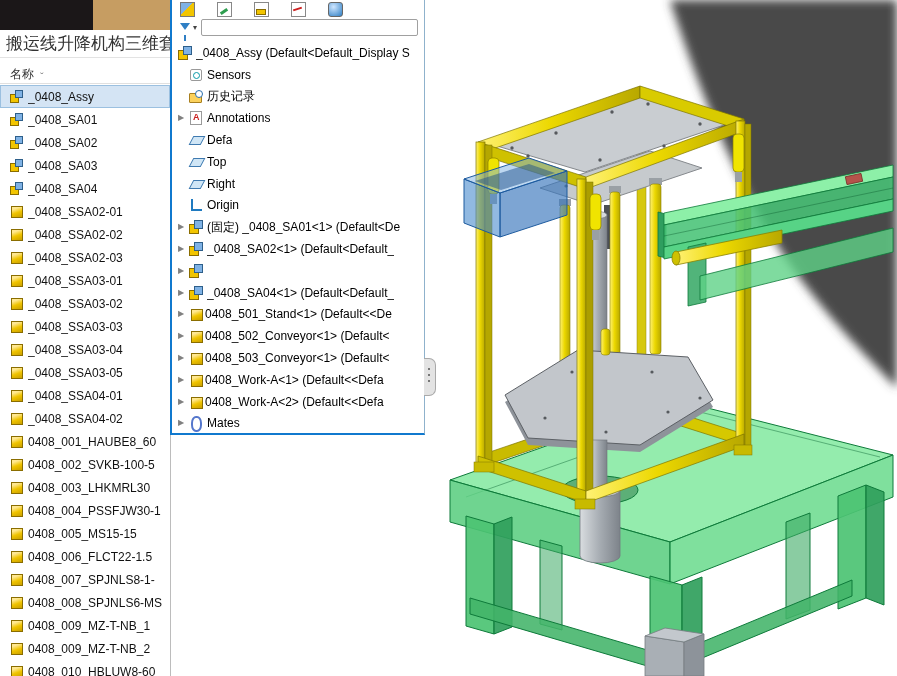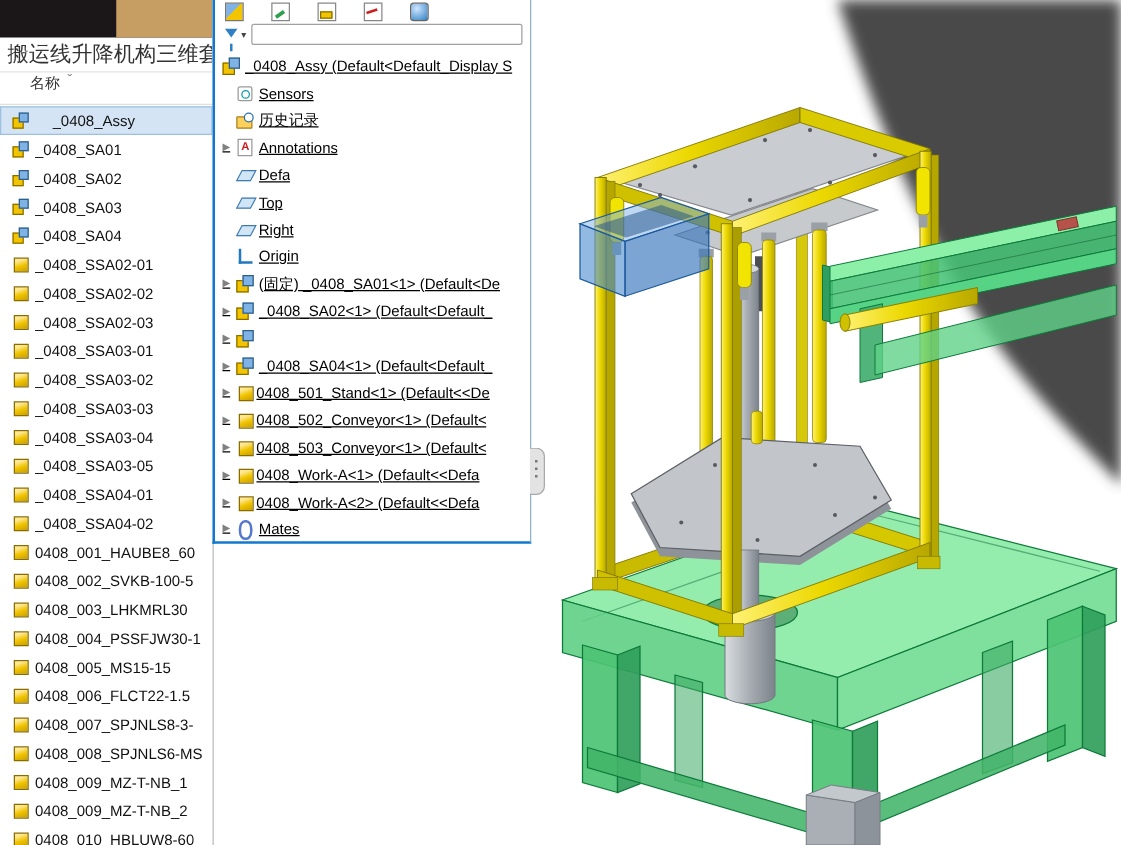--- a/index.html
+++ b/index.html
@@ -10,27 +10,27 @@
   #viewport{position:absolute;left:0;top:0;z-index:0;cursor:crosshair;}
 
   
   .left-panel{position:absolute;left:0;top:0;width:170px;height:676px;background:#fff;
               z-index:2;border-right:1px solid #bcbcbc;overflow:hidden;}
   .top-strip{position:relative;height:30px;background:#1b1718;}
   .top-strip .tan{position:absolute;left:93px;top:0;width:77px;height:30px;background:#c69d62;}
   .breadcrumb{display:flex;align-items:center;height:27px;padding:0 6px;font-size:17px;color:#333;
               border-bottom:1px solid #e3e3e3;white-space:nowrap;overflow:hidden;}
   .breadcrumb .sep{margin:0 4px;color:#888;}
-  .col-header{display:flex;align-items:flex-start;height:25px;padding:0 24px;font-size:12px;color:#333;
+  .col-header{display:flex;align-items:flex-end;height:25px;padding:0 10px;font-size:12px;color:#333;
               border-bottom:1px solid #e0e0e0;cursor:pointer;}
   .col-header .caret{margin-left:6px;color:#777;font-size:11px;}
   .file-list{padding-top:1px;}
   .file-row{display:flex;align-items:center;height:21px;padding-left:9px;font-size:12px;color:#111;
             white-space:nowrap;overflow:hidden;cursor:default;border:1px solid transparent;}
-  .file-row.selected{background:#d4e4f4;border:1px solid #9bc0e0;gap:14px;}
+  .file-row.selected{background:#d4e4f4;border:1px solid #9bc0e0;}
   .flabel{overflow:hidden;text-overflow:clip;}
 
   .fic{width:13px;height:13px;position:relative;flex:none;margin-right:5px;}
   .fic-assembly::before{content:"";position:absolute;left:0;bottom:0;width:7px;height:7px;
       background:#f2c500;border:1px solid #8a6d00;}
   .fic-assembly::after{content:"";position:absolute;right:0;top:0;width:6px;height:6px;
       background:#7fb2e5;border:1px solid #2e5f8a;}
   .fic-part{margin:1px 5px 1px 1px;width:10px;height:10px;border:1px solid #8a6d00;
       background:linear-gradient(160deg,#ffe892 20%,#f0c400 55%,#caa000);}
 
@@ -53,21 +53,21 @@
       border:1px solid #666;border-radius:3px;}
 
   .filter-row{display:flex;align-items:center;padding:2px 6px 3px 6px;}
   .ic-filter{width:0;height:0;border-left:5px solid transparent;border-right:5px solid transparent;
       border-top:7px solid #2f7fc4;position:relative;margin:1px 1px 4px 2px;flex:none;cursor:pointer;}
   .ic-filter::after{content:"";position:absolute;left:-1px;top:5px;width:2px;height:6px;background:#2f7fc4;}
   .filter-caret{font-size:8px;color:#444;margin:0 4px 0 2px;}
   .filter-input{flex:1;height:15px;border:1px solid #a0a0a0;border-radius:2px;font-size:11px;
       padding:0 3px;outline:none;min-width:0;}
 
-  .tree{padding-top:3px;text-decoration:underline;}
+  .tree{padding-top:3px;}
   .tree-row{display:flex;align-items:center;height:21.8px;font-size:12px;color:#000;cursor:default;
       white-space:nowrap;overflow:hidden;padding-left:6px;}
   .arrow{width:11px;flex:none;font-size:8px;color:#808080;line-height:1;cursor:pointer;}
   .tic{width:14px;height:14px;position:relative;flex:none;margin-right:4px;}
   .tlabel{overflow:hidden;}
 
   .ic-assembly::before{content:"";position:absolute;left:0;bottom:0;width:8px;height:8px;
       background:#f2c500;border:1px solid #8a6d00;}
   .ic-assembly::after{content:"";position:absolute;right:0;top:0;width:7px;height:7px;
       background:#7fb2e5;border:1px solid #2e5f8a;}
@@ -345,21 +345,21 @@
         <div class="file-row">
     <span class="fic fic-part"></span>
     <span class="flabel">0408_005_MS15-15</span>
   </div>
         <div class="file-row">
     <span class="fic fic-part"></span>
     <span class="flabel">0408_006_FLCT22-1.5</span>
   </div>
         <div class="file-row">
     <span class="fic fic-part"></span>
-    <span class="flabel">0408_007_SPJNLS8-3-</span>
+    <span class="flabel">0408_007_SPJNLS8-1-</span>
   </div>
         <div class="file-row">
     <span class="fic fic-part"></span>
     <span class="flabel">0408_008_SPJNLS6-MS</span>
   </div>
         <div class="file-row">
     <span class="fic fic-part"></span>
     <span class="flabel">0408_009_MZ-T-NB_1</span>
   </div>
         <div class="file-row">

